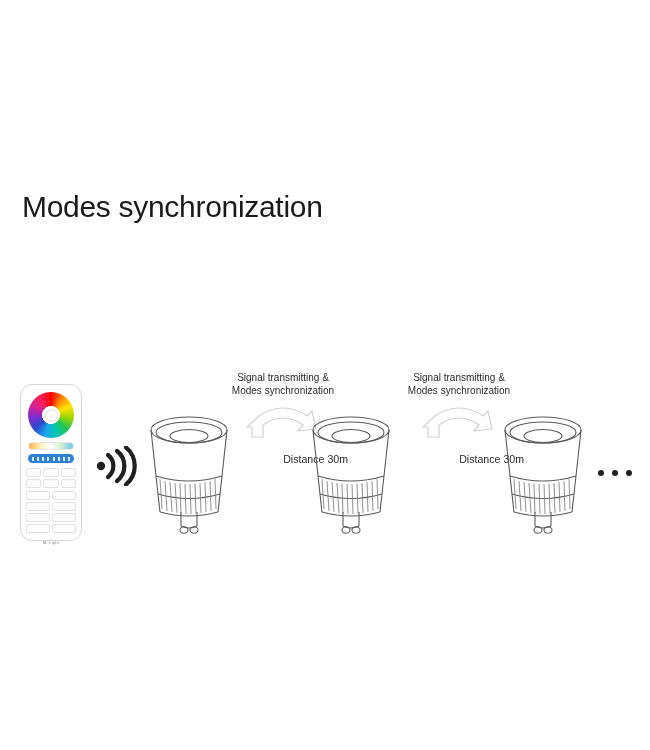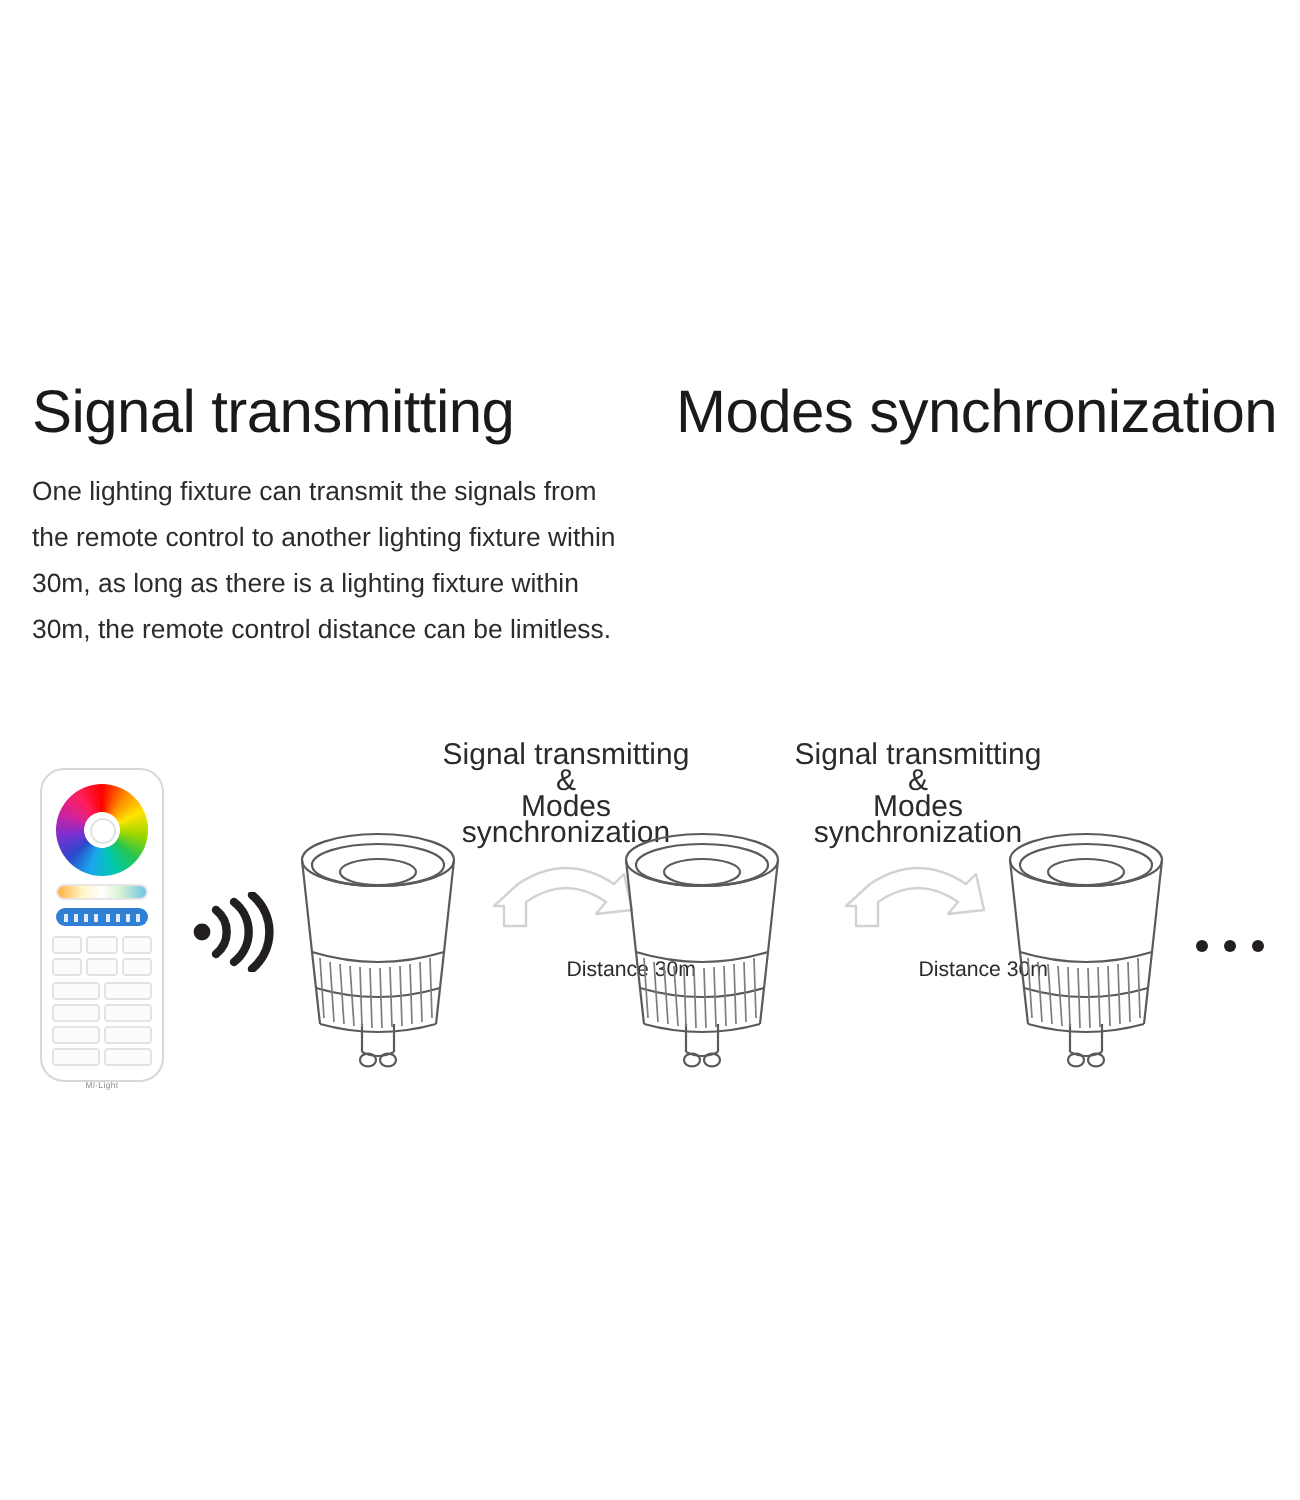--- a/index.html
+++ b/index.html
@@ -175,21 +175,21 @@
   .lamp-1 { left: 143px; top: 54px; }
   .lamp-2 { left: 305px; top: 54px; }
   .lamp-3 { left: 497px; top: 54px; }
 
   
   .hop { position: absolute; width: 130px; text-align: center; }
   .hop-1 { left: 218px; top: 11px; }
   .hop-2 { left: 394px; top: 11px; }
 
   .hop-caption {
-    font-size: 15px;
+    font-size: 10px;
     line-height: 13px;
     color: #2b2b2b;
     white-space: pre-line;
   }
   .hop-arrow {
     margin: 6px auto 0 auto;
     width: 74px;
     height: 40px;
   }
   .hop-distance {
@@ -213,24 +213,20 @@
     height: 6px;
     border-radius: 50%;
     background: #231f20;
   }
 </style>
 </head>
 <body>
 
 <div class="columns">
 
-  <div class="col col-left">
-    <h2 class="heading">Signal transmitting</h2>
-    <p class="body-text">One lighting fixture can transmit the signals from the remote control to another lighting fixture within 30m, as long as there is a lighting fixture within 30m, the remote control distance can be limitless.</p>
-  </div>
 
   <div class="col col-right">
     <h2 class="heading">Modes synchronization</h2>
   </div>
 
 </div>
 
 <div class="diagram">
 
   <div class="remote">

